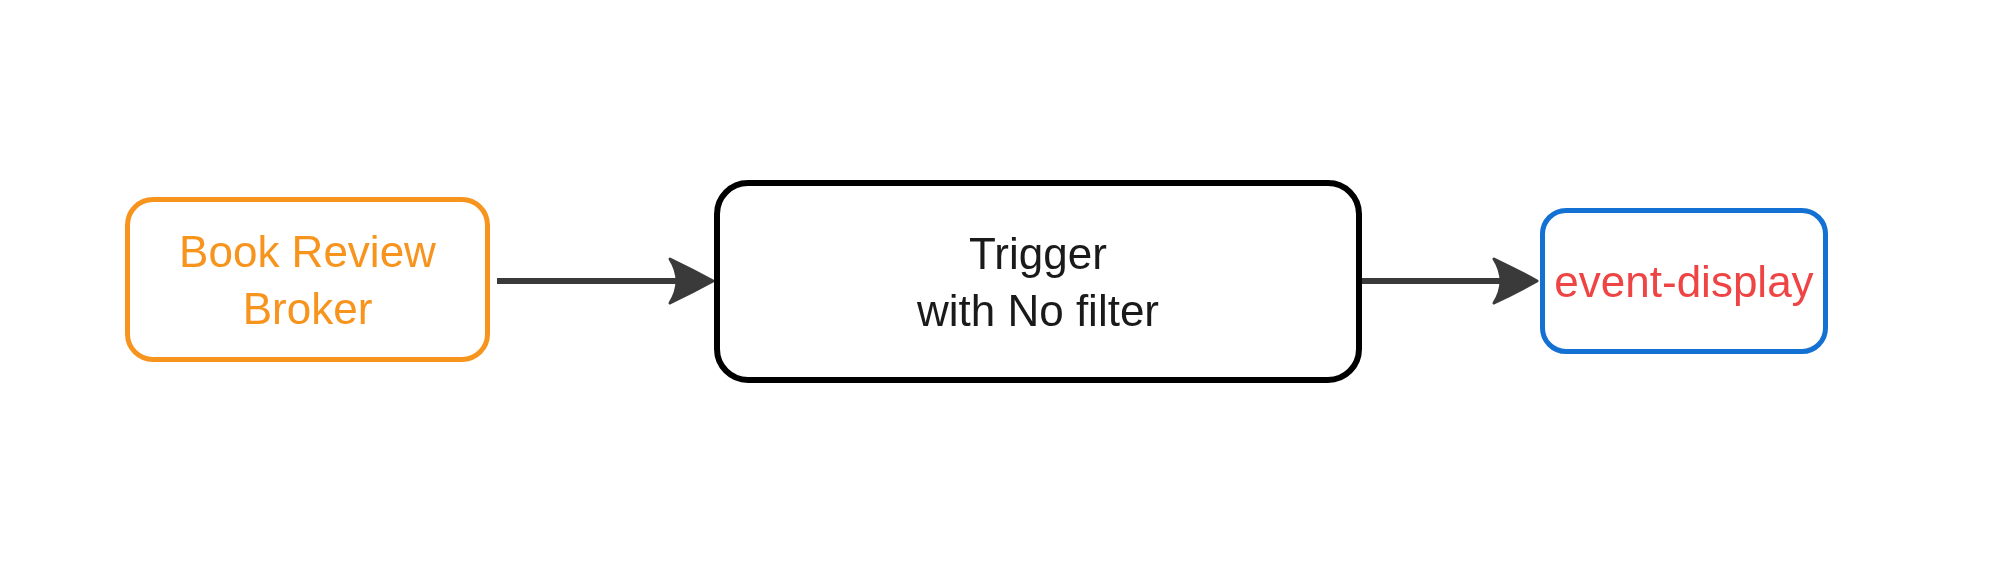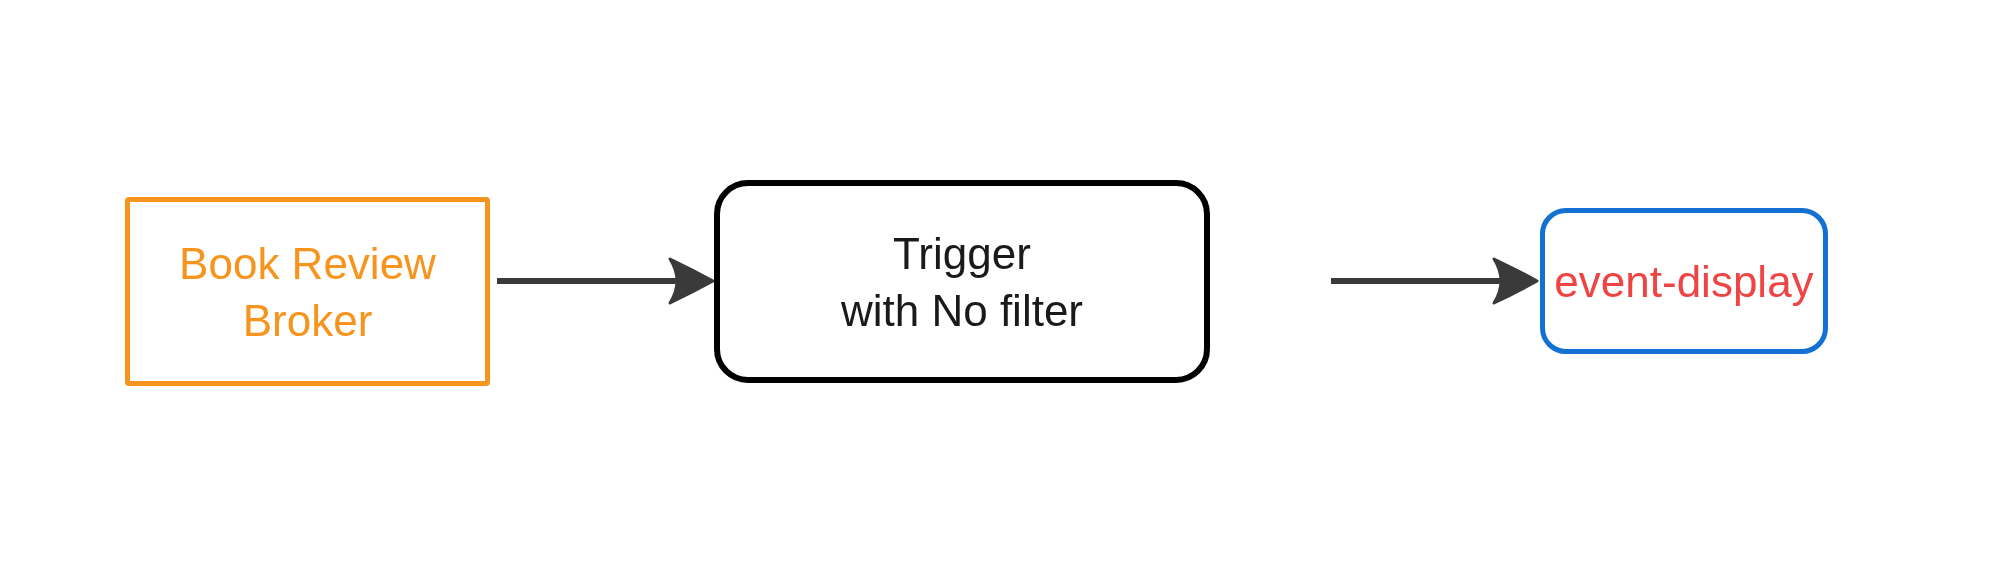--- a/index.html
+++ b/index.html
@@ -46,29 +46,29 @@
   .node-label {
     white-space: pre-line;
     font-size: 44px;
     line-height: 57px;
     font-weight: 400;
   }
   .node-broker {
     left: 125px;
     top: 197px;
     width: 365px;
-    height: 189px;
+    height: 165px;
     border: 5px solid #f7941e;
-    border-radius: 4px;
+    border-radius: 28px;
     color: #f7941e;
   }
   .node-trigger {
     left: 714px;
     top: 180px;
-    width: 496px;
+    width: 648px;
     height: 203px;
     border: 6px solid #000000;
     border-radius: 34px;
     color: #1a1a1a;
   }
   .node-display {
     left: 1540px;
     top: 208px;
     width: 288px;
     height: 146px;

